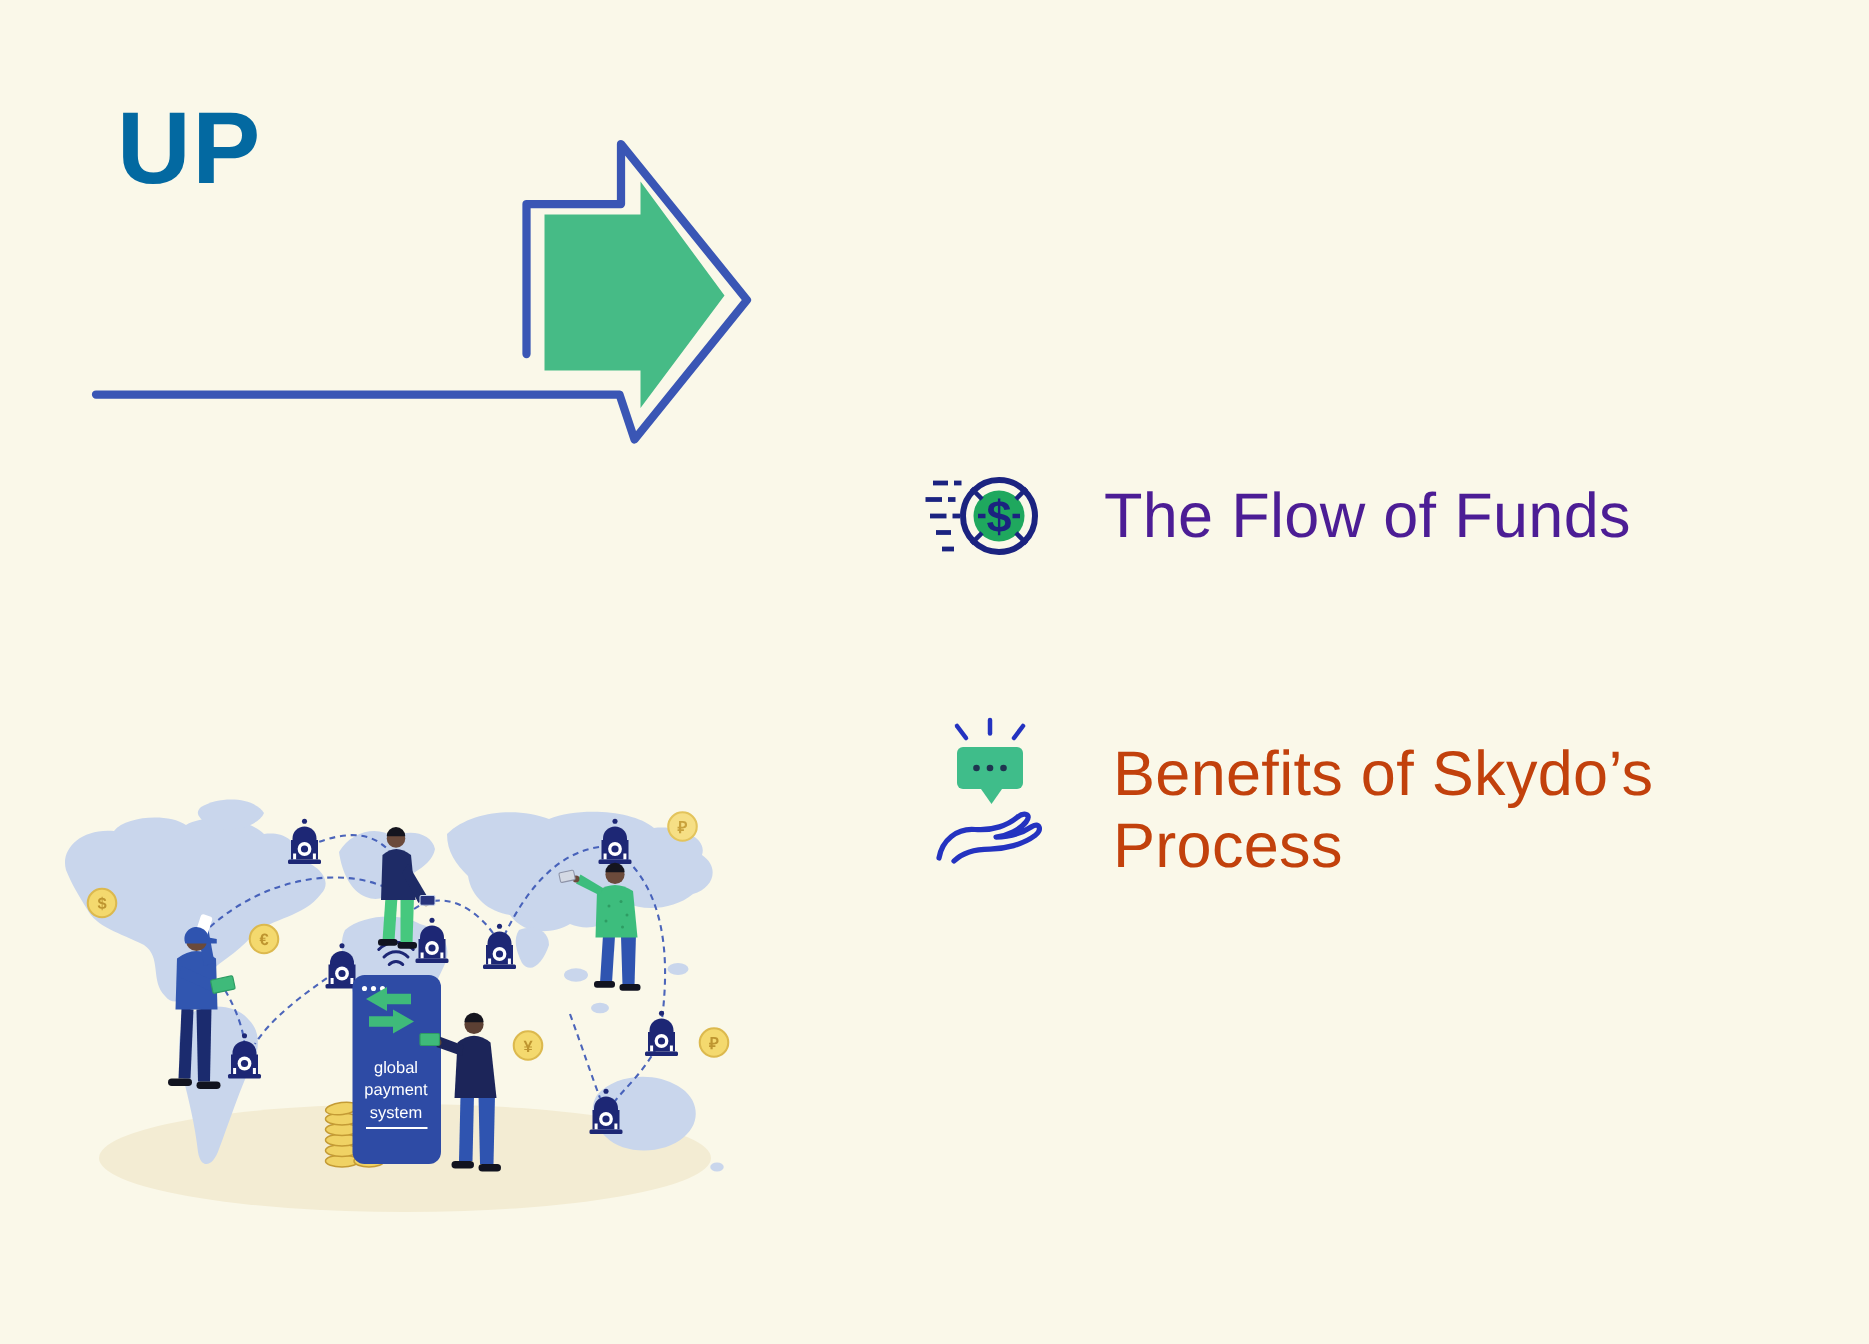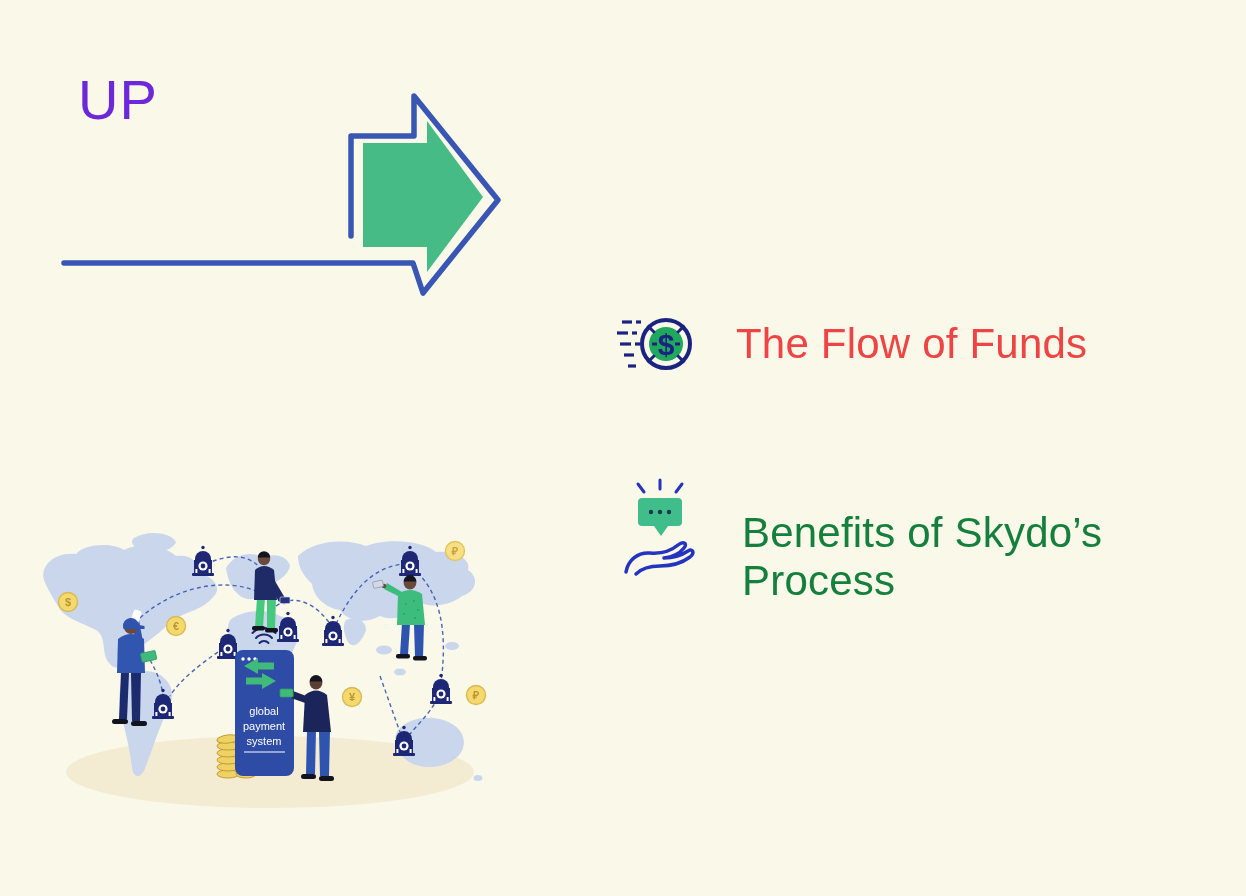--- a/index.html
+++ b/index.html
@@ -1,29 +1,29 @@
 <!DOCTYPE html>
 <html><head>
 <meta charset="utf-8">
 <style>
   html,body{margin:0;padding:0;background:#e8e8e8}
   .slide{
     position:relative;width:1246px;height:896px;background:#FAF8E9;
     font-family:"Liberation Sans",sans-serif;overflow:hidden;
   }
   .title{
-    position:absolute;left:78px;top:56px;font-size:56px;line-height:87px;
-    font-weight:400;color:#6d28d9;letter-spacing:1px;
+    position:absolute;left:78px;top:56px;font-size:68px;line-height:87px;
+    font-weight:700;color:#0369a1;letter-spacing:1px;
   }
   .arrow-svg{position:absolute;left:0;top:0;pointer-events:none}
   .agenda-item{position:absolute;display:flex;gap:38px}
   .item-1{left:614px;top:306px;align-items:center}
   .item-2{left:620px;top:476px;align-items:flex-start}
-  .item-label{font-size:42px;color:#ef4444;line-height:1.14;letter-spacing:.2px}
-  .item-2 .item-label{color:#15803d;max-width:400px;margin-top:33px}
+  .item-label{font-size:42px;color:#4c1d95;line-height:1.14;letter-spacing:.2px}
+  .item-2 .item-label{color:#c2410c;max-width:400px;margin-top:16px}
   .illu{position:absolute;left:28px;top:526px}
   svg text{font-family:"Liberation Sans",sans-serif}
 </style>
 </head>
 <body>
 
 <div class="slide">
 
   <div class="title">
     <div>UP</div>

